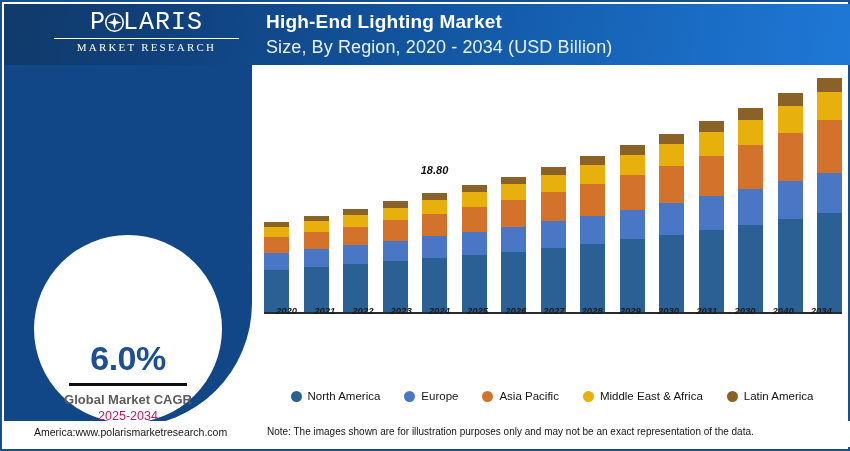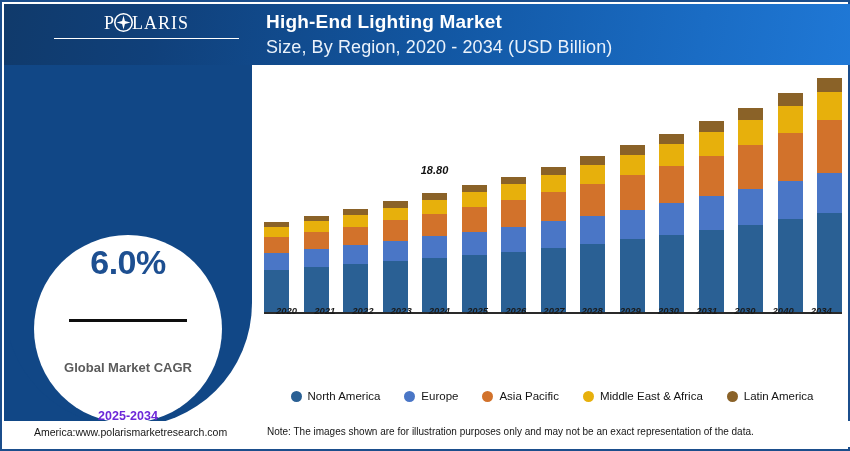--- a/index.html
+++ b/index.html
@@ -17,22 +17,22 @@
   
   .header{
     position:absolute;left:2px;top:2px;width:846px;height:61px;
     background:linear-gradient(100deg,#103a6b 0%,#10407a 18%,#1257a3 52%,#1a6cc4 82%,#1f78d6 100%);
   }
   .logo-wrap{
     position:absolute;left:50px;top:5px;width:185px;height:52px;
     color:#fff;text-align:center;
   }
   .logo-main{
-    font-family:Liberation Serif, serif;
-    font-size:18px;letter-spacing:1px;font-weight:400;
+    font-family:Liberation Mono, monospace;
+    font-size:25px;letter-spacing:1px;font-weight:400;
     line-height:28px;white-space:nowrap;
   }
   .logo-o{
     display:inline-block;position:relative;width:19px;height:19px;
     vertical-align:-3px;margin:0 -1px;
   }
   .logo-rule{
     width:100%;height:1px;background:#fff;margin:1px 0 2px;
   }
   .logo-sub{
@@ -67,31 +67,31 @@
     z-index:3;
   }
   .callout-text{
     color:#ffffff;font-size:13.5px;line-height:18px;text-align:center;
     padding:0 8px;
   }
   .cagr-circle{
     position:absolute;left:32px;top:233px;width:188px;height:188px;
     background:#ffffff;border-radius:50%;
     z-index:3;display:flex;flex-direction:column;
-    align-items:center;justify-content:space-between;gap:24px;
+    align-items:center;justify-content:flex-end;
   }
   .cagr-value{
     color:#1d4f91;font-size:34px;font-weight:bold;letter-spacing:-.5px;
     margin-top:8px;
   }
   .cagr-rule{
     width:118px;height:3px;background:#0e0e0e;margin:5px 0 6px;
   }
   .cagr-l1{color:#5b5b5b;font-size:13px;font-weight:bold;}
-  .cagr-l2{color:#6d28d9;font-size:12.5px;font-weight:bold;margin-top:2px;}
+  .cagr-l2{color:#be185d;font-size:12.5px;font-weight:normal;margin-top:2px;}
   
   .chart{
     position:absolute;left:252px;top:63px;width:596px;height:300px;
   }
   .plot{
     position:absolute;left:10px;top:0;right:8px;bottom:26px;font-style:italic;
   }
   .bars{
     position:absolute;left:0;right:0;bottom:0;top:0;
     display:flex;align-items:flex-end;justify-content:space-between;
@@ -142,20 +142,21 @@
 
   <div class="header">
     <div class="logo-wrap">
       <div class="logo-main">
         <span>P</span><span class="logo-o"><svg width="19" height="19" viewBox="0 0 20 20">
               <circle cx="10" cy="10" r="9.2" fill="none" stroke="#ffffff" stroke-width="1.6"></circle>
               <polygon points="10,2.6 11.5,8.5 17.4,10 11.5,11.5 10,17.4 8.5,11.5 2.6,10 8.5,8.5" fill="#ffffff"></polygon>
             </svg></span><span>LARIS</span>
       </div>
       <div class="logo-rule"></div>
+      <div class="logo-sub">MARKET RESEARCH</div>
     </div>
     <div class="title">High-End Lighting Market</div>
     <div class="subtitle">Size, By Region, 2020 - 2034 (USD Billion)</div>
   </div>
 
   <div class="leftpanel"></div>
 
 
   <div class="cagr-circle">
     <div class="cagr-value">6.0%</div>

